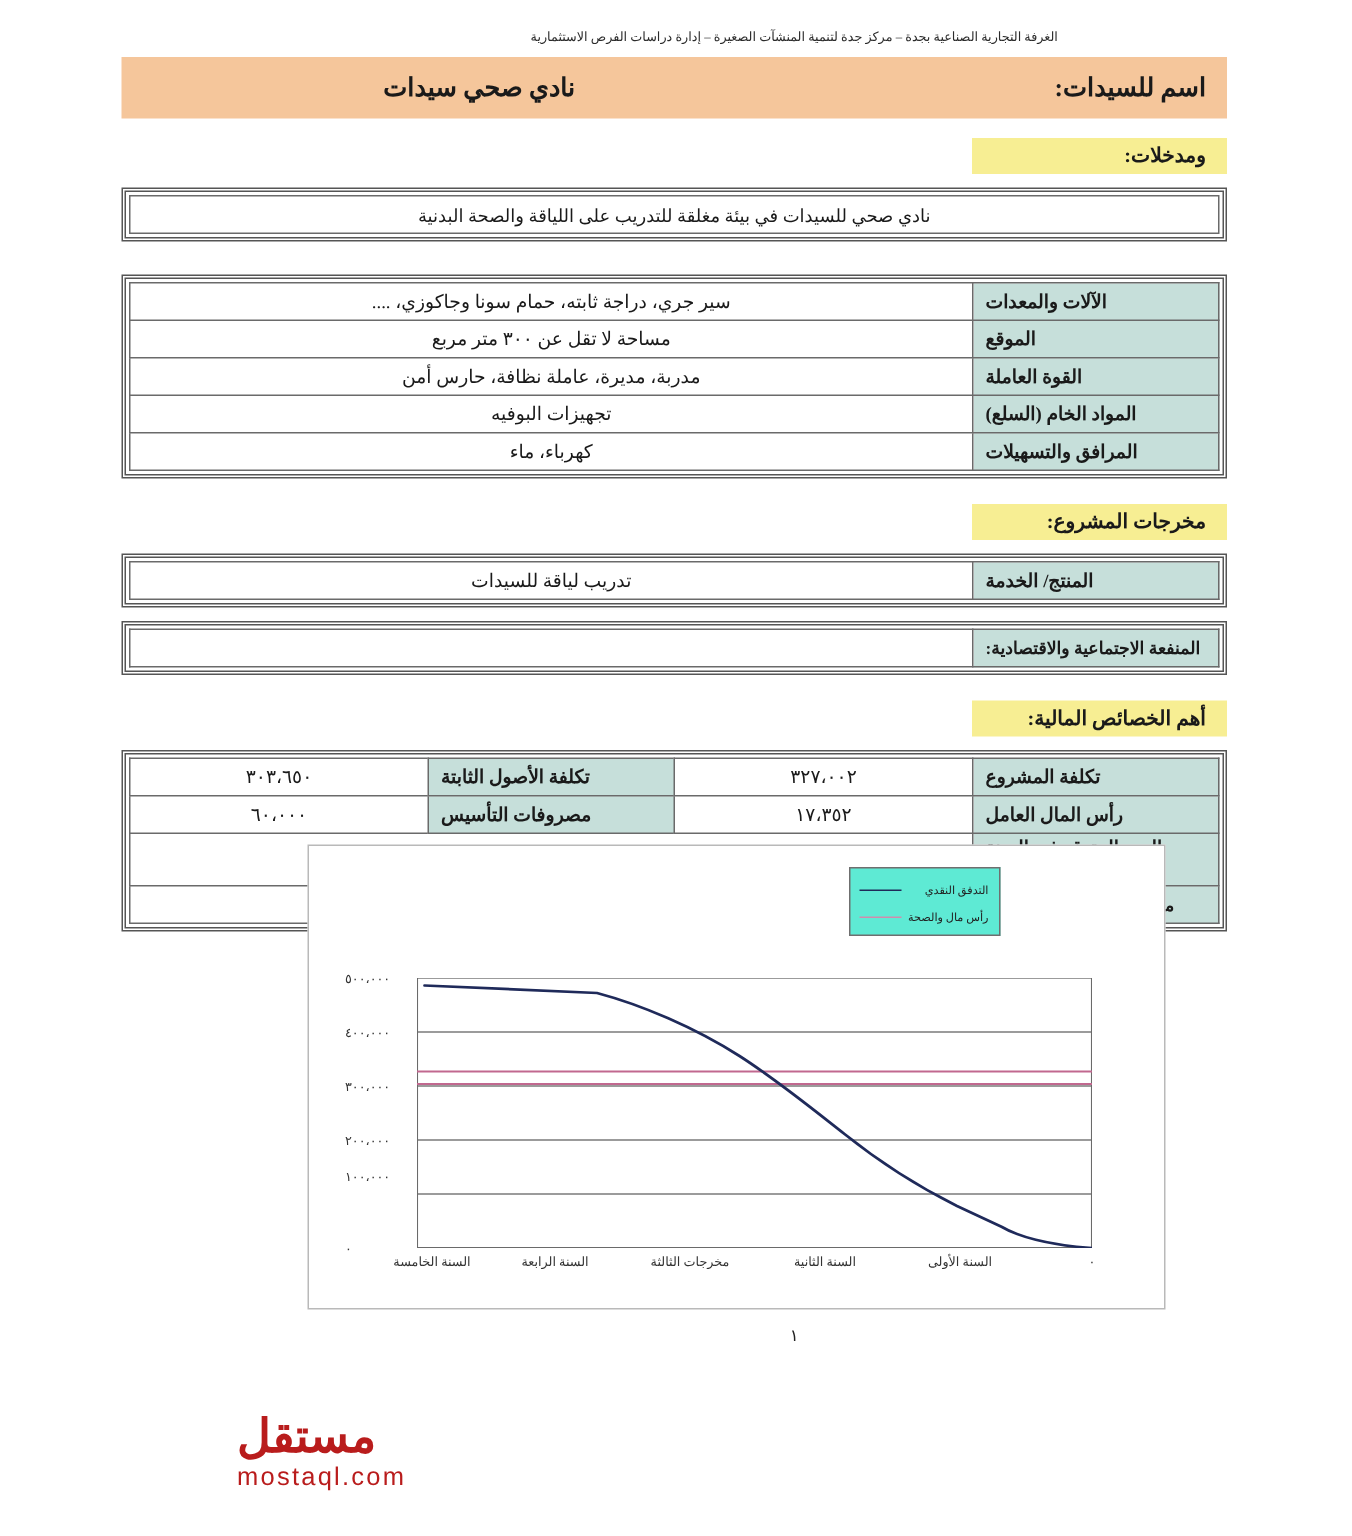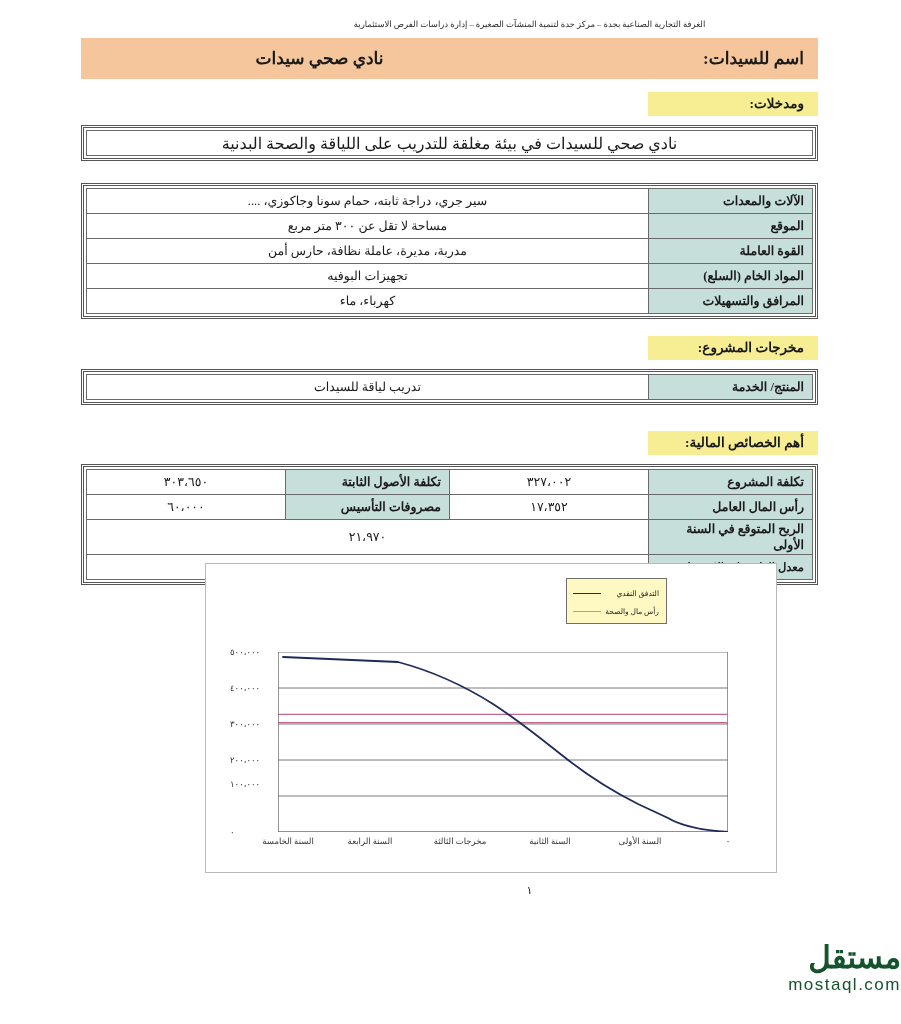--- a/index.html
+++ b/index.html
@@ -102,41 +102,41 @@
     border: 1px solid #6a6a6a;
     height: 25px;
     font-size: 12.5px;
     padding: 1px 8px;
     vertical-align: middle;
     box-sizing: border-box;
     margin-top: 32px;
   }
   td.lbl {
     background: #C6DFDA;
-    text-align: right;
+    text-align: left;
     font-weight: bold;
     width: 164px;
   }
   td.lbl.small { font-weight: bold; font-size: 11.5px; }
   td.val {
     background: #fff;
     text-align: center;
     font-size: 11.5px;
   }
 
   .single-line-box {
     border: 3px double #555;
     padding: 2px;
     box-sizing: border-box;
   }
   .single-line-inner {
     border: 1px solid #6a6a6a;
     height: 26px;
     line-height: 26px;
-    font-size: 16px;
+    font-size: 12px;
     text-align: center;
     padding: 0 8px;
     box-sizing: border-box;
   }
 
   
   .chart-card {
     position: absolute;
     top: 563px;
     right: 124px;
@@ -155,21 +155,21 @@
     font-weight: bold;
     color: #1a1a1a;
   }
   .legend-box {
     position: absolute;
     top: 14px;
     right: 109px;
     width: 101px;
     height: 46px;
     border: 1px solid #6f6f6f;
-    background: #fef9c3;
+    background: #5eead4;
     box-sizing: border-box;
     padding: 5px 4px 0 4px;
   }
   .legend-row {
     display: flex;
     flex-direction: row;
     align-items: center;
     height: 18px;
     justify-content: flex-start;
   }
@@ -232,22 +232,22 @@
     left: 0; right: 0;
     text-align: center;
     font-size: 11px;
     color: #222;
   }
 
   .watermark {
     position: absolute;
     top: 942px;
     left: 0; right: 0;
-    text-align: right;
-    color: #14532d;
+    text-align: left;
+    color: #b91c1c;
   }
   .wm-ar {
     font-size: 31px;
     font-weight: bold;
     letter-spacing: 1px;
     line-height: 1.05;
   }
   .wm-en {
     font-size: 17px;
     letter-spacing: 1.5px;
@@ -316,20 +316,30 @@
           <tr>
             <td class="lbl">المنتج/ الخدمة</td>
             <td class="val">تدريب لياقة للسيدات</td>
           </tr>
         </tbody>
       </table>
     </div>
 
     <div class="gap-sm"></div>
 
+    <div class="frame">
+      <table class="grid">
+        <tbody>
+          <tr>
+            <td class="lbl small">المنفعة الاجتماعية والاقتصادية:</td>
+            <td class="val"></td>
+          </tr>
+        </tbody>
+      </table>
+    </div>
 
     <div class="gap-lg"></div>
 
     <div class="section-head">أهم الخصائص المالية:</div>
     <div class="gap-sm"></div>
     <div class="frame">
       <table class="grid">
         <tbody>
           <tr>
             <td class="lbl">تكلفة المشروع</td>

